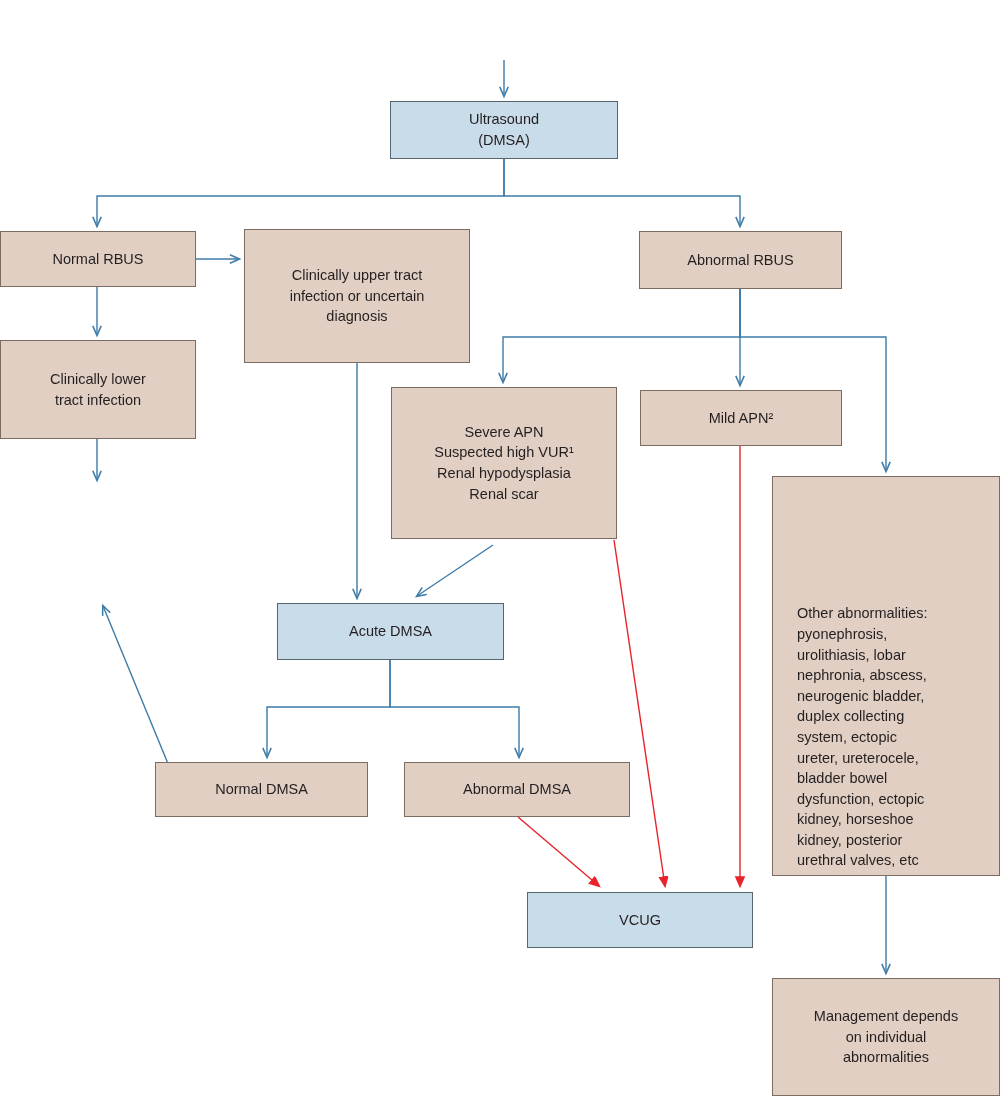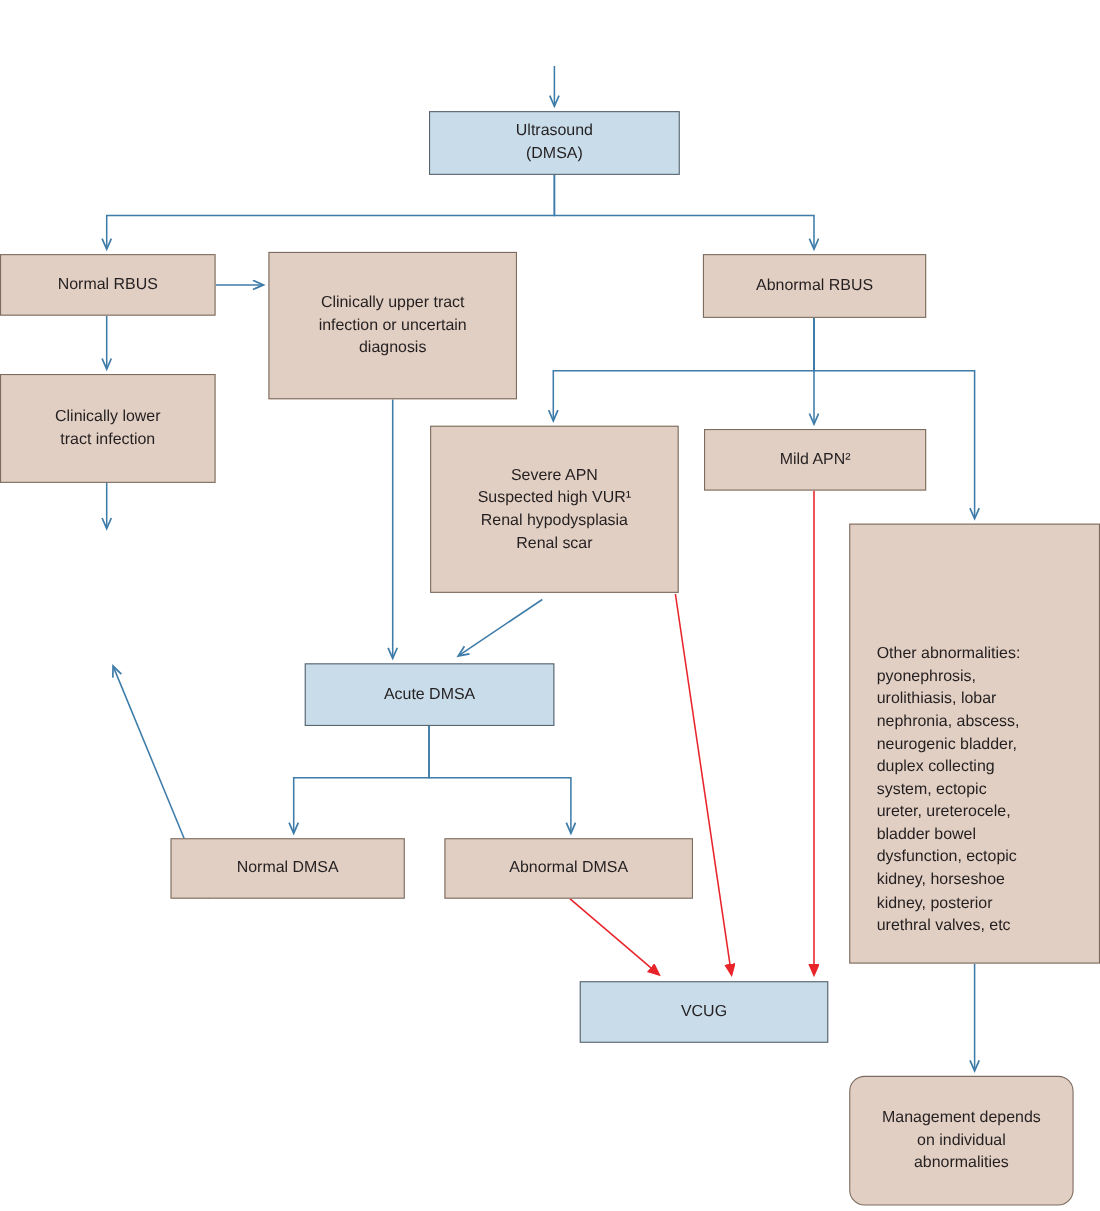--- a/index.html
+++ b/index.html
@@ -33,21 +33,21 @@
     font-size: 14.5px;
     color: #231f20;
     line-height: 1.42;
     padding: 4px 8px;
   }
   .node.tan  { background: #e2cfc3; border-color: #7d6d60; }
   .node.blue { background: #c9dcea; border-color: #58646e; }
   .node .txt { white-space: pre-line; display: block; width: 100%; }
   .node.left-align { justify-content: flex-start; text-align: left; }
   .node.left-align .txt { text-align: left; }
-  .node.top-align { align-items: center; padding-top: 88px; }
+  .node.top-align { align-items: flex-end; padding-top: 88px; }
 </style>
 </head>
 <body>
 
 <div id="canvas">
 
   <svg id="edges" viewBox="0 0 1000 1101" xmlns="http://www.w3.org/2000/svg">
     <defs>
       <marker id="ah-blue" markerWidth="10" markerHeight="10" refX="7" refY="3.4" orient="auto" markerUnits="strokeWidth">
         <path d="M0.5,0.4 L7.4,3.4 L0.5,6.4" fill="none" stroke="#3d7ba8" stroke-width="1.1"></path>
@@ -144,19 +144,19 @@
   </div>
 
   <div class="node tan" style="left:404px;top:762px;width:226px;height:55px;">
     <span class="txt">Abnormal DMSA</span>
   </div>
 
   <div class="node blue" style="left:527px;top:892px;width:226px;height:56px;">
     <span class="txt">VCUG</span>
   </div>
 
-  <div class="node tan" style="left:772px;top:978px;width:204px;height:118px;border-radius:14px;">
+  <div class="node tan" style="left:772px;top:978px;width:228px;height:118px;">
     <span class="txt">Management depends
 on individual
 abnormalities</span>
   </div>
 
 </div>
 
 </body></html>

